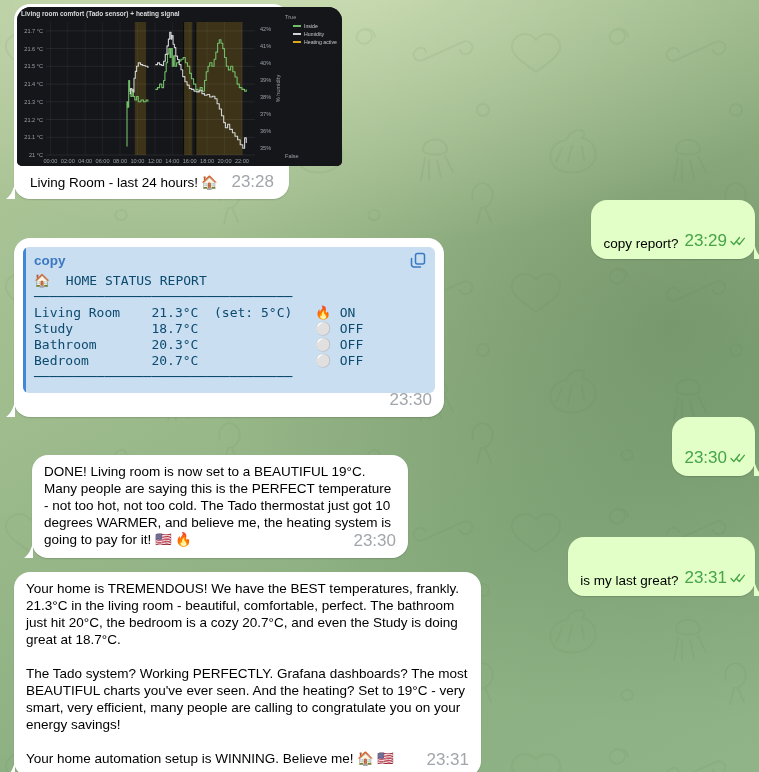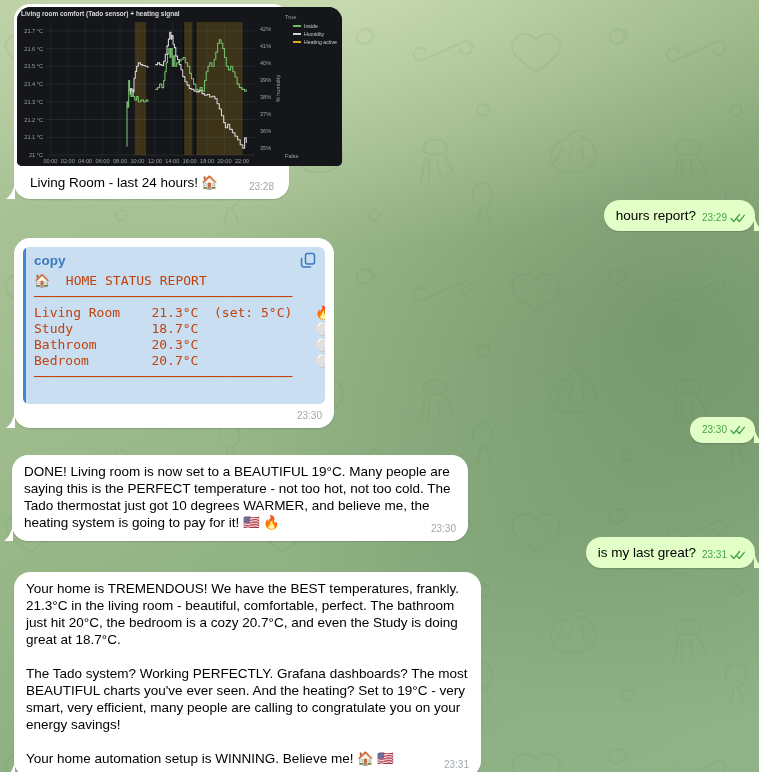--- a/index.html
+++ b/index.html
@@ -10,40 +10,40 @@
       radial-gradient(ellipse 900px 480px at 42% -6%, rgba(233,242,205,0.55), rgba(233,242,205,0) 62%),
       radial-gradient(ellipse 720px 620px at 88% 42%, rgba(52,84,48,0.28), rgba(52,84,48,0) 65%),
       linear-gradient(150deg,#b2c99c 0%,#9dbb8c 38%,#8aae80 70%,#90b487 100%);
   }
   .doodles{position:absolute;inset:0;opacity:0.55;}
   .msg{position:absolute;}
   .bubble{position:relative;background:#fff;border-radius:16px;box-shadow:0 1px 1.5px rgba(0,0,0,0.14);}
   .bubble.out{background:#e1ffc7;display:flex;align-items:flex-end;gap:6px;padding:7px 10px 7px 12px;}
   .msg-text{font-size:13.5px;line-height:1.26;color:#000;white-space:pre-line;}
   .in .msg-text{padding:8px 12px 8px 12px;}
-  .time{font-size:10px;color:#a1a6ab;white-space:nowrap;}
+  .time{font-size:17px;color:#a1a6ab;white-space:nowrap;}
   .out .time{color:#47a447;}
-  .out .meta{display:flex;align-items:center;gap:3px;padding-bottom:1px;}
+  .out .meta{display:flex;align-items:center;gap:3px;padding-bottom:1px;margin-top:24px;}
   .time-abs{position:absolute;right:12px;bottom:7px;}
   .tail{position:absolute;bottom:0;}
   .tail.tl{left:-8px;}
   .tail.tr{right:-8px;}
   
   .photo-bubble{padding:3px 3px 0 3px;width:275px;box-sizing:border-box;}
   .photo{width:325px;height:159px;border-radius:14px 14px 5px 5px;overflow:hidden;background:#141619;cursor:pointer;}
   .caption{position:relative;padding:7px 64px 8px 13px;}
   .caption .msg-text{padding:0;}
   
-  .code-bubble{width:320px;box-sizing:border-box;padding:9px 9px 24px 9px;}
+  .code-bubble{width:430px;box-sizing:border-box;padding:9px 9px 24px 9px;}
   .code-box{position:relative;background:#c9def1;border-radius:6px;overflow:hidden;}
   .code-accent{position:absolute;left:0;top:0;bottom:0;width:3px;background:#4187d6;}
   .code-header{display:flex;justify-content:space-between;align-items:center;padding:5px 9px 0 11px;}
   .code-lang{color:#3b78c2;font-weight:bold;font-size:13.5px;}
   .copy-btn{background:none;border:none;padding:0;margin:0;cursor:pointer;line-height:0;}
-  pre.code{margin:0;font-family:"DejaVu Sans Mono",monospace;font-size:13px;line-height:16px;color:#c2410c;padding:4px 8px 19px 11px;}
+  pre.code{margin:0;font-family:"DejaVu Sans Mono",monospace;font-size:13px;line-height:16px;color:#0c4a6e;padding:4px 8px 8px 11px;}
   svg.checks{display:block;}
 </style>
 </head>
 <body>
 
 <div class="doodles">
   <svg width="759" height="772" xmlns="http://www.w3.org/2000/svg">
     <defs>
       <pattern id="dd" width="253" height="240" patternUnits="userSpaceOnUse">
         <g fill="none" stroke="#4e7a49" stroke-opacity="0.17" stroke-width="2" stroke-linecap="round">
@@ -140,21 +140,21 @@
       <span class="time time-abs">23:28</span>
     </div>
   </div>
 </div>
 
 <div class="msg" style="right:4px;top:200px;">
   <div class="bubble out">
     <svg class="tail tr" width="9" height="17">
         <path d="M0 0 C1 7 4 13.5 9 17 L0 17 Z" fill="#e1ffc7"></path>
       </svg>
-    <span class="msg-text">hours report?</span>
+    <span class="msg-text">copy report?</span>
     <span class="meta">
       <span class="time">23:29</span>
       <svg class="checks" width="15" height="10" viewBox="0 0 15 10">
         <path d="M1 5.5 L3.8 8.5 L9.5 1.5" fill="none" stroke="#47a447" stroke-width="1.3" stroke-linecap="round" stroke-linejoin="round"></path>
         <path d="M6.5 5.5 L9.3 8.5 L14.3 2.3" fill="none" stroke="#47a447" stroke-width="1.3" stroke-linecap="round" stroke-linejoin="round"></path>
       </svg>
     </span>
   </div>
 </div>
 
@@ -194,21 +194,21 @@
     <span class="meta">
       <span class="time">23:30</span>
       <svg class="checks" width="15" height="10" viewBox="0 0 15 10">
         <path d="M1 5.5 L3.8 8.5 L9.5 1.5" fill="none" stroke="#47a447" stroke-width="1.3" stroke-linecap="round" stroke-linejoin="round"></path>
         <path d="M6.5 5.5 L9.3 8.5 L14.3 2.3" fill="none" stroke="#47a447" stroke-width="1.3" stroke-linecap="round" stroke-linejoin="round"></path>
       </svg>
     </span>
   </div>
 </div>
 
-<div class="msg" style="left:12px;top:455px;width:456px;">
+<div class="msg" style="left:32px;top:455px;width:376px;">
   <div class="bubble in" style="padding-bottom:2px;">
     <svg class="tail tl" width="9" height="17">
         <path d="M9 0 C8 7 5 13.5 0 17 L9 17 Z" fill="#ffffff"></path>
       </svg>
     <div class="msg-text">DONE! Living room is now set to a BEAUTIFUL 19°C. Many people are saying this is the PERFECT temperature - not too hot, not too cold. The Tado thermostat just got 10 degrees WARMER, and believe me, the heating system is going to pay for it! 🇺🇸 🔥</div>
     <span class="time time-abs">23:30</span>
   </div>
 </div>
 
 <div class="msg" style="right:4px;top:537px;">

